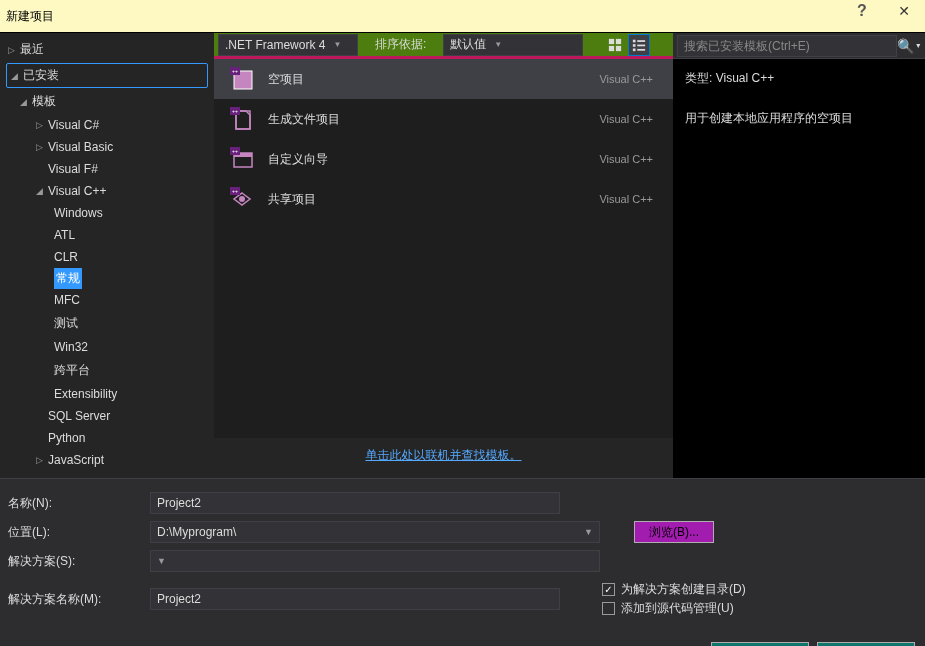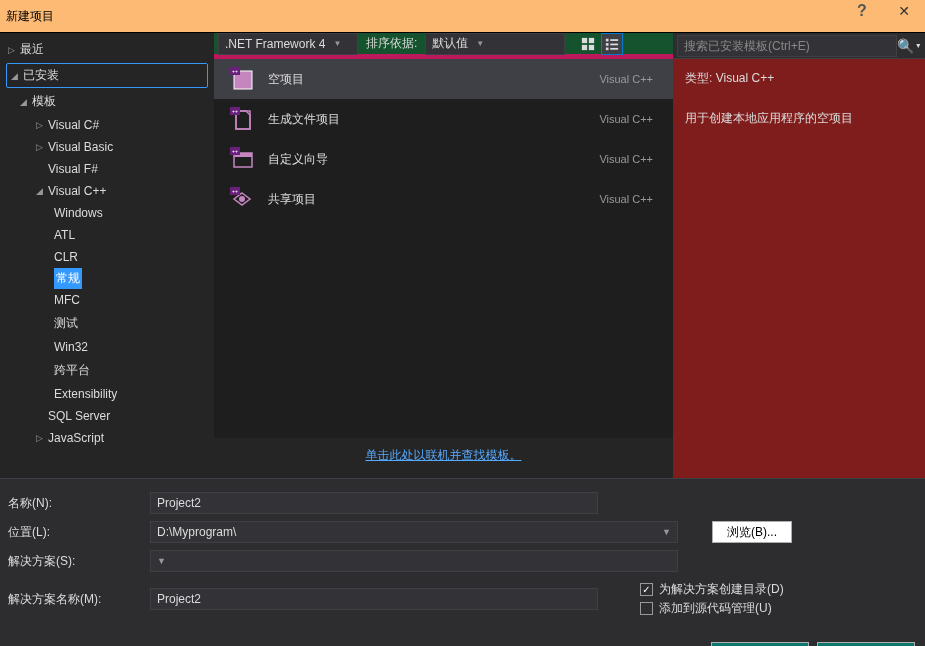--- a/index.html
+++ b/index.html
@@ -1,39 +1,39 @@
 <!DOCTYPE html>
 <html><head>
 <meta charset="utf-8">
 <style>
 * { box-sizing: border-box; margin: 0; padding: 0; font-family: "Microsoft YaHei", "Segoe UI", sans-serif; }
 body { background: #2d2d30; color: #f1f1f1; font-size: 12px; width: 925px; height: 646px; overflow: hidden; display: flex; flex-direction: column; }
 
-.titlebar { background: #fdba74; height: 22px; display: flex; align-items: center; padding: 16px 6px; color: #000; position: relative; }
+.titlebar { background: #fef9c3; height: 22px; display: flex; align-items: center; padding: 16px 6px; color: #000; position: relative; }
 .titlebar-title { font-size: 12px; }
 .titlebar-btns { position: absolute; right: 0; top: 0; display: flex; }
 .titlebar-btn { width: 42px; height: 22px; display: flex; align-items: center; justify-content: center; font-size: 14px; color: #333; }
 .help-btn { font-weight: bold; font-size: 16px; color: #555; }
 
 .main { flex: 1; display: flex; flex-direction: column; background: #2d2d30; border-top: 1px solid #000; }
 
 .top-row { display: flex; height: 445px; }
 
 .sidebar { width: 214px; background: #252526; padding-top: 4px; overflow: hidden; }
 .side-item { padding: 4px 8px; display: flex; align-items: center; color: #dcdcdc; cursor: pointer; }
 .side-item .tri { width: 10px; display: inline-block; font-size: 9px; color: #999; margin-right: 2px; }
 .side-item.header { font-weight: normal; }
 .side-item.selected-box { border: 1px solid #3399ff; border-radius: 2px; margin: 1px 6px; padding: 3px 4px; }
 .side-item.indent1 { padding-left: 20px; }
 .side-item.indent2 { padding-left: 36px; }
 .side-item.indent3 { padding-left: 54px; }
 .side-item.highlight { background: #3399ff; color: #fff; display: inline-block; margin-left: 54px; padding: 2px 2px; }
 
 .center { flex: 1; display: flex; flex-direction: column; background: #252526; }
-.toolbar { height: 26px; background: #14532d; display: flex; align-items: center; padding: 0 4px; gap: 8px; border-bottom: 5px solid #be185d; }
+.toolbar { height: 26px; background: #4d7c0f; display: flex; align-items: center; padding: 0 4px; gap: 17px; border-bottom: 3px solid #be185d; }
 .combo { background: #333337; border: 1px solid #3f3f46; height: 22px; display: flex; align-items: center; padding: 0 6px; color: #dcdcdc; position: relative; }
 .combo .arrow { margin-left: 8px; font-size: 8px; color: #999; }
 .framework { width: 140px; }
 .sort-label { color: #dcdcdc; }
 .sort-combo { width: 140px; }
 .view-btns { display: flex; gap: 2px; margin-left: 4px; }
 .view-btn { width: 22px; height: 22px; display: flex; align-items: center; justify-content: center; border: 1px solid transparent; }
 .view-btn.active { background: #3f3f46; border: 1px solid #007acc; }
 .view-btn svg { width: 14px; height: 14px; }
 
@@ -41,36 +41,36 @@
 .template-item { display: flex; align-items: center; height: 40px; padding: 0 12px; }
 .template-item.selected { background: #3f3f46; }
 .template-icon { width: 32px; height: 32px; margin-right: 10px; display: flex; align-items: center; justify-content: center; }
 .template-icon svg { width: 28px; height: 28px; }
 .template-name { flex: 1; color: #dcdcdc; }
 .template-lang { color: #999; font-size: 11px; margin-right: 8px; }
 
 .online-link { text-align: center; padding: 9px 0 14px; }
 .online-link a { color: #55aaff; text-decoration: underline; font-size: 12px; cursor: pointer; }
 
-.right-panel { width: 252px; background: #7f1d1d; display: flex; flex-direction: column; }
+.right-panel { width: 252px; background: #000000; display: flex; flex-direction: column; }
 .search-row { height: 26px; background: #2d2d30; display: flex; align-items: center; padding: 0 4px; border-bottom: 1px solid #3f3f46; }
 .search-input { flex: 1; background: #333337; border: 1px solid #3f3f46; height: 22px; color: #999; padding: 0 6px; font-size: 12px; }
 .search-btn { width: 24px; height: 22px; display: flex; align-items: center; justify-content: center; color: #dcdcdc; font-size: 14px; }
 .desc-panel { padding: 10px 12px; color: #dcdcdc; line-height: 1.6; }
 .desc-type { margin-bottom: 21px; }
 
 .bottom-form { background: #2d2d30; padding: 6px 8px 8px; border-top: 1px solid #3f3f46; }
 .form-row { display: flex; align-items: center; margin: 7px 0; gap: 12px; }
 .form-label { width: 130px; color: #dcdcdc; }
 .form-input { background: #333337; border: 1px solid #3f3f46; height: 22px; color: #dcdcdc; padding: 0 6px; font-size: 12px; }
-.name-input { width: 448px; }
-.loc-input-wrap { width: 528px; background: #333337; border: 1px solid #3f3f46; height: 22px; display: flex; align-items: center; padding: 0 6px; }
+.name-input { width: 410px; }
+.loc-input-wrap { width: 450px; background: #333337; border: 1px solid #3f3f46; height: 22px; display: flex; align-items: center; padding: 0 6px; }
 .loc-input-wrap input { background: transparent; border: none; flex: 1; color: #dcdcdc; font-size: 12px; outline: none; }
 .loc-arrow { color: #999; font-size: 9px; }
-.browse-btn { background: #ffffff; color: #000; border: 1px solid #adadad; height: 22px; padding: 0 14px; font-size: 12px; margin-left: 22px; cursor: pointer; }
+.browse-btn { background: #a21caf; color: #000; border: 1px solid #adadad; height: 22px; padding: 0 14px; font-size: 12px; margin-left: 22px; cursor: pointer; }
 .checks { margin-left: 30px; }
 .check-row { display: flex; align-items: center; gap: 6px; color: #dcdcdc; margin: 2px 0; }
 .check-box { width: 13px; height: 13px; border: 1px solid #999; background: #2d2d30; display: flex; align-items: center; justify-content: center; font-size: 10px; color: #fff; }
 .check-box.checked::after { content: "✓"; }
 
 .dlg-buttons { display: flex; justify-content: flex-end; padding: 8px 10px; gap: 8px; background: #2d2d30; }
 .dlg-btn { background: #0f766e; color: #000; border: 1px solid #adadad; height: 23px; width: 98px; font-size: 12px; cursor: pointer; }
 
 input::placeholder { color: #888; }
 </style>
@@ -137,20 +137,24 @@
         </div>
       <div class="side-item indent3">
           <span>跨平台</span>
         </div>
       <div class="side-item indent3">
           <span>Extensibility</span>
         </div>
       <div class="side-item indent2">
           <span class="tri"></span>
           <span>SQL Server</span>
+        </div>
+      <div class="side-item indent2">
+          <span class="tri"></span>
+          <span>Python</span>
         </div>
       <div class="side-item indent2">
           <span class="tri">▷</span>
           <span>JavaScript</span>
         </div>
       <div class="side-item header" style="margin-top:4px"></div>
     </div>
 
     <div class="center">
       <div class="toolbar">

